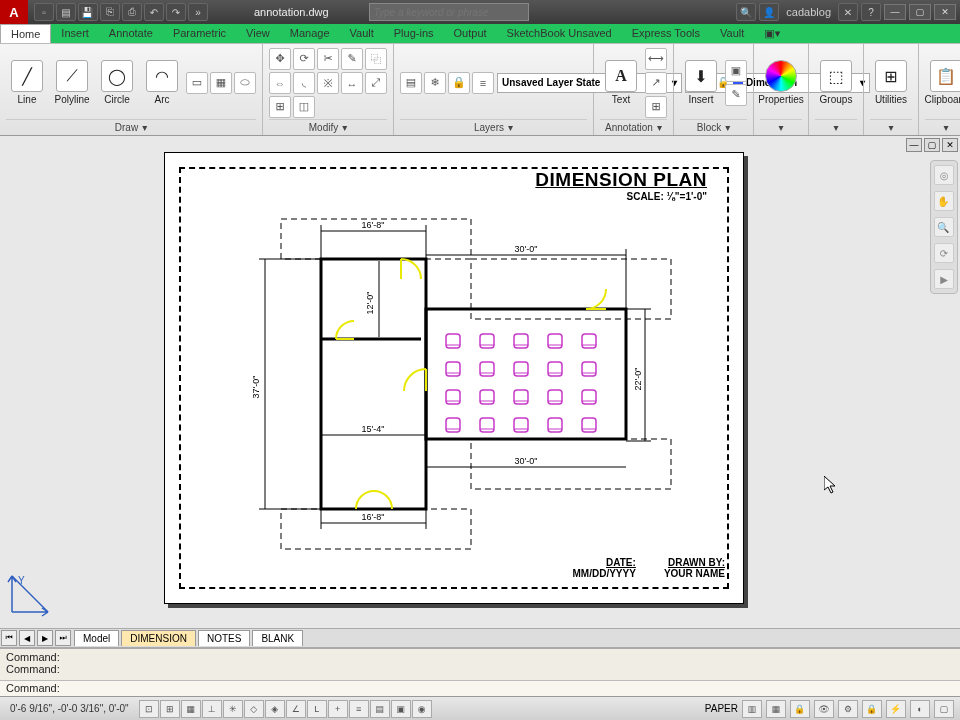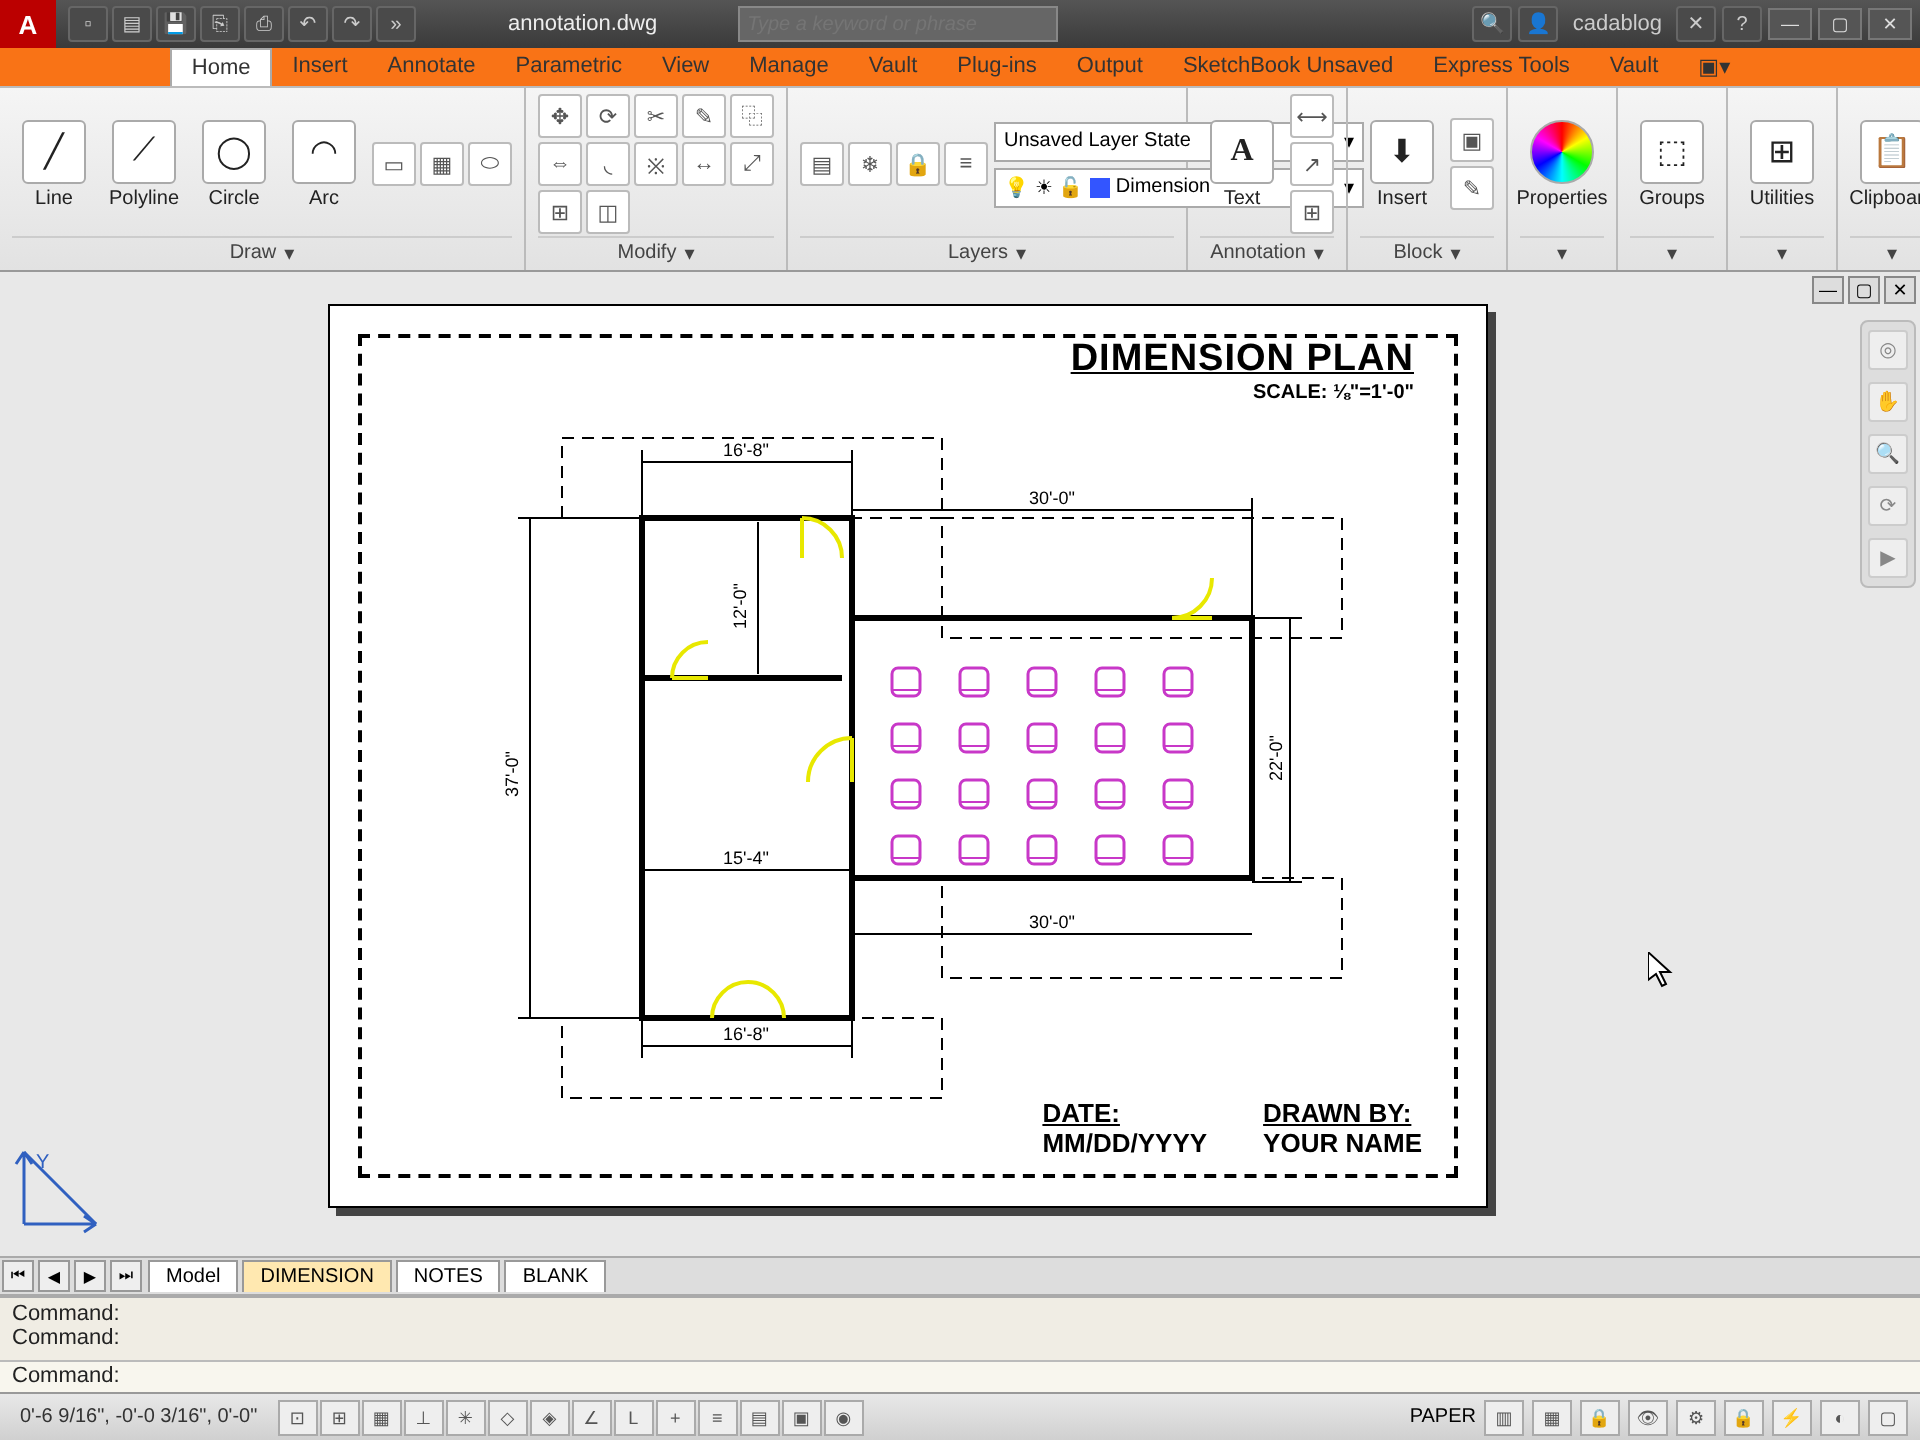--- a/index.html
+++ b/index.html
@@ -10,45 +10,45 @@
 .titlebar-logo { width: 28px; height: 24px; background: #b00; display: flex; align-items: center; justify-content: center; color: #fff; font-weight: bold; font-size: 13px; }
 .qat { display: flex; gap: 2px; padding: 0 6px; }
 .qat-btn { width: 20px; height: 18px; background: #4a4a4a; border: 1px solid #666; border-radius: 2px; display: flex; align-items: center; justify-content: center; color: #ccc; font-size: 10px; }
 .titlebar-title { flex: 0 0 auto; padding: 0 40px; color: #eee; }
 .titlebar-search { width: 160px; height: 18px; background: #666; border: 1px solid #888; color: #bbb; font-style: italic; font-size: 10px; padding: 0 4px; }
 .titlebar-right { margin-left: auto; display: flex; gap: 3px; padding-right: 4px; align-items: center; }
 .userlabel { color: #ccc; font-size: 11px; padding: 0 4px; }
 .win-btn { width: 22px; height: 16px; background: #555; border: 1px solid #777; color: #ddd; font-size: 9px; display: flex; align-items: center; justify-content: center; }
 
 
-.menubar { height: 20px; background: #f97316; border-bottom: 1px solid #bbb; display: flex; font-size: 11px; justify-content: center; }
+.menubar { height: 20px; background: #22c55e; border-bottom: 1px solid #bbb; display: flex; font-size: 11px; }
 .menutab { padding: 3px 10px; color: #333; }
 .menutab.active { background: #fff; border: 1px solid #aaa; border-bottom: none; }
 
 
 .ribbon { height: 92px; background: linear-gradient(#f5f5f5,#e2e2e2); border-bottom: 1px solid #999; display: flex; }
 .ribbon-panel { border-right: 1px solid #bbb; display: flex; flex-direction: column; padding: 2px 6px 0; }
 .panel-body { flex: 1; display: flex; align-items: center; gap: 3px; }
 .panel-title { font-size: 10px; color: #444; text-align: center; padding: 2px 0; border-top: 1px solid #ccc; display: flex; justify-content: center; gap: 4px; }
 .bigbtn { display: flex; flex-direction: column; align-items: center; width: 42px; font-size: 10px; color: #222; }
 .bigbtn .ico { width: 32px; height: 32px; border: 1px solid #aaa; background: #fff; border-radius: 3px; margin-bottom: 2px; display: flex; align-items: center; justify-content: center; font-size: 16px; }
 .smallgrid { display: grid; grid-template-columns: repeat(3, 22px); grid-auto-rows: 22px; gap: 2px; }
 .smallbtn { width: 22px; height: 22px; border: 1px solid #bbb; background: #fff; border-radius: 2px; display: flex; align-items: center; justify-content: center; font-size: 11px; color: #555; }
 .combo { height: 20px; border: 1px solid #aaa; background: #fff; font-size: 10px; padding: 0 4px; display: flex; align-items: center; justify-content: space-between; }
-.layerstack { display: flex; flex-direction: column; gap: 3px; }
+.layerstack { display: flex; flex-direction: row; gap: 3px; font-weight: bold; }
 
 
 .viewport { position: absolute; top: 136px; left: 0; right: 0; bottom: 96px; background: #e8e8e8; }
 .sheet-shadow { position: absolute; left: 168px; top: 20px; width: 580px; height: 452px; background: #444; }
 .sheet { position: absolute; left: 164px; top: 16px; width: 580px; height: 452px; background: #fff; border: 1px solid #000; }
 .sheet-inner { position: absolute; inset: 14px; border: 2px dashed #000; }
 .plan-title { position: absolute; right: 20px; top: 0; text-align: right; }
 .plan-title-main { font-size: 19px; font-weight: bold; text-decoration: underline; letter-spacing: 0.5px; }
 .plan-title-scale { font-size: 10px; font-weight: bold; }
-.titleblk { position: absolute; right: 16px; bottom: 8px; display: flex; gap: 28px; font-size: 13px; font-weight: bold; text-align: left; }
+.titleblk { position: absolute; right: 2px; bottom: 8px; display: flex; gap: 28px; font-size: 10px; font-weight: bold; text-align: right; }
 .titleblk div span { display: block; }
 .titleblk .lbl { text-decoration: underline; }
 
 
 .plan-svg { position: absolute; left: 40px; top: 40px; }
 
 
 .ucs { position: absolute; left: 6px; bottom: 6px; width: 48px; height: 48px; }
 
 

